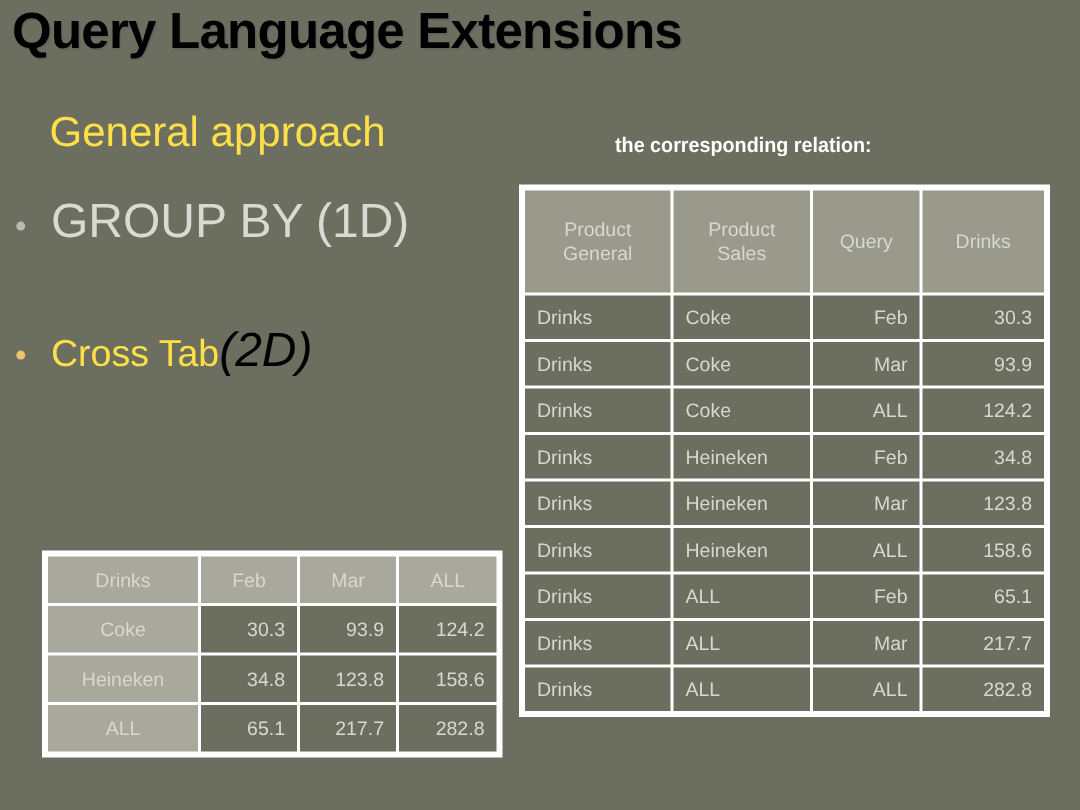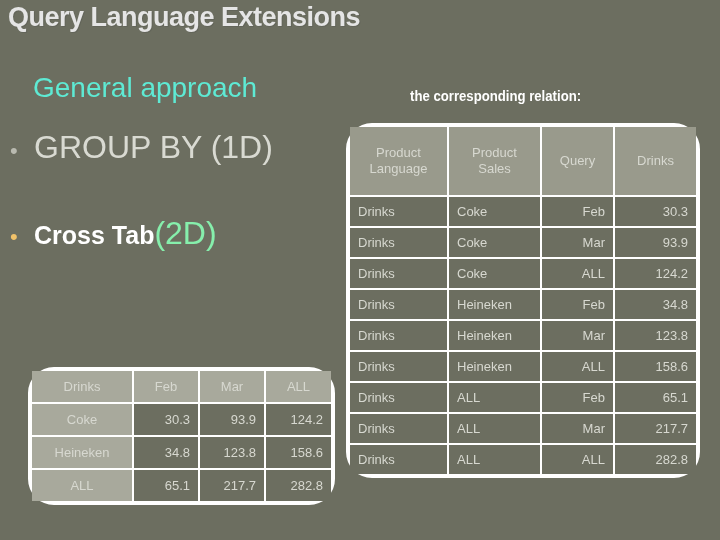--- a/index.html
+++ b/index.html
@@ -14,35 +14,35 @@
     overflow: hidden;
     position: relative;
   }
 
   
   #slide-title {
     position: absolute;
     left: 8px;
     top: 2px;
     width: 700px;
-    font-size: 27px;
+    font-size: 34px;
     font-weight: bold;
     letter-spacing: -0.5px;
-    color: #e5e5e5;
+    color: #000000;
     text-shadow: 1px 1px 0 #63655a;
     white-space: nowrap;
   }
 
   
   #section-heading {
     position: absolute;
     left: 33px;
     top: 72px;
     font-size: 28px;
-    color: #5eead4;
+    color: #fde047;
     white-space: nowrap;
   }
 
   
   #relation-caption {
     position: absolute;
     left: 410px;
     top: 88px;
     font-size: 14px;
     font-weight: bold;
@@ -70,32 +70,31 @@
   .bullet-text {
     font-size: 32px;
     text-align: center;
   }
   #bullet-group-by { top: 129px; }
   #bullet-group-by .bullet-mark { color: #b9bab0; }
   #bullet-group-by .bullet-text { color: #d9dad2; }
 
   #bullet-cross-tab { top: 215px; }
   #bullet-cross-tab .bullet-mark { color: #f0c26a; }
-  #bullet-cross-tab .bullet-text-accent { color: #ffffff; font-size: 25px; font-weight: bold; }
-  #bullet-cross-tab .bullet-text { color: #86efac; }
+  #bullet-cross-tab .bullet-text-accent { color: #fde047; font-size: 25px; }
+  #bullet-cross-tab .bullet-text { color: #000000; font-style: italic; }
 
   
   .ppt-table {
     position: absolute;
     border-collapse: separate;
     border-spacing: 2px;
     background: #ffffff;
     padding: 2px;
     table-layout: fixed;
-    border-radius: 26px;
   }
   .ppt-table td {
     padding: 0 8px;
     font-size: 13px;
     color: #d7d8d0;
     vertical-align: middle;
     overflow: hidden;
   }
   .hdr-cell { background: #999a8c; text-align: center; }
   .data-cell { background: #6c6e60; }
@@ -187,21 +186,21 @@
   <colgroup>
     <col style="width:97px">
       <col style="width:91px">
     <col style="width:71px">
       <col style="width:81px">
   </colgroup>
   <thead>
     <tr>
       <td class="hdr-cell">
         <div>Product</div>
-        <div>Language</div>
+        <div>General</div>
       </td>
       <td class="hdr-cell">
         <div>Product</div>
         <div>Sales</div>
       </td>
       <td class="hdr-cell">
         <div>Query</div>
       </td>
       <td class="hdr-cell">
         <div>Drinks</div>

